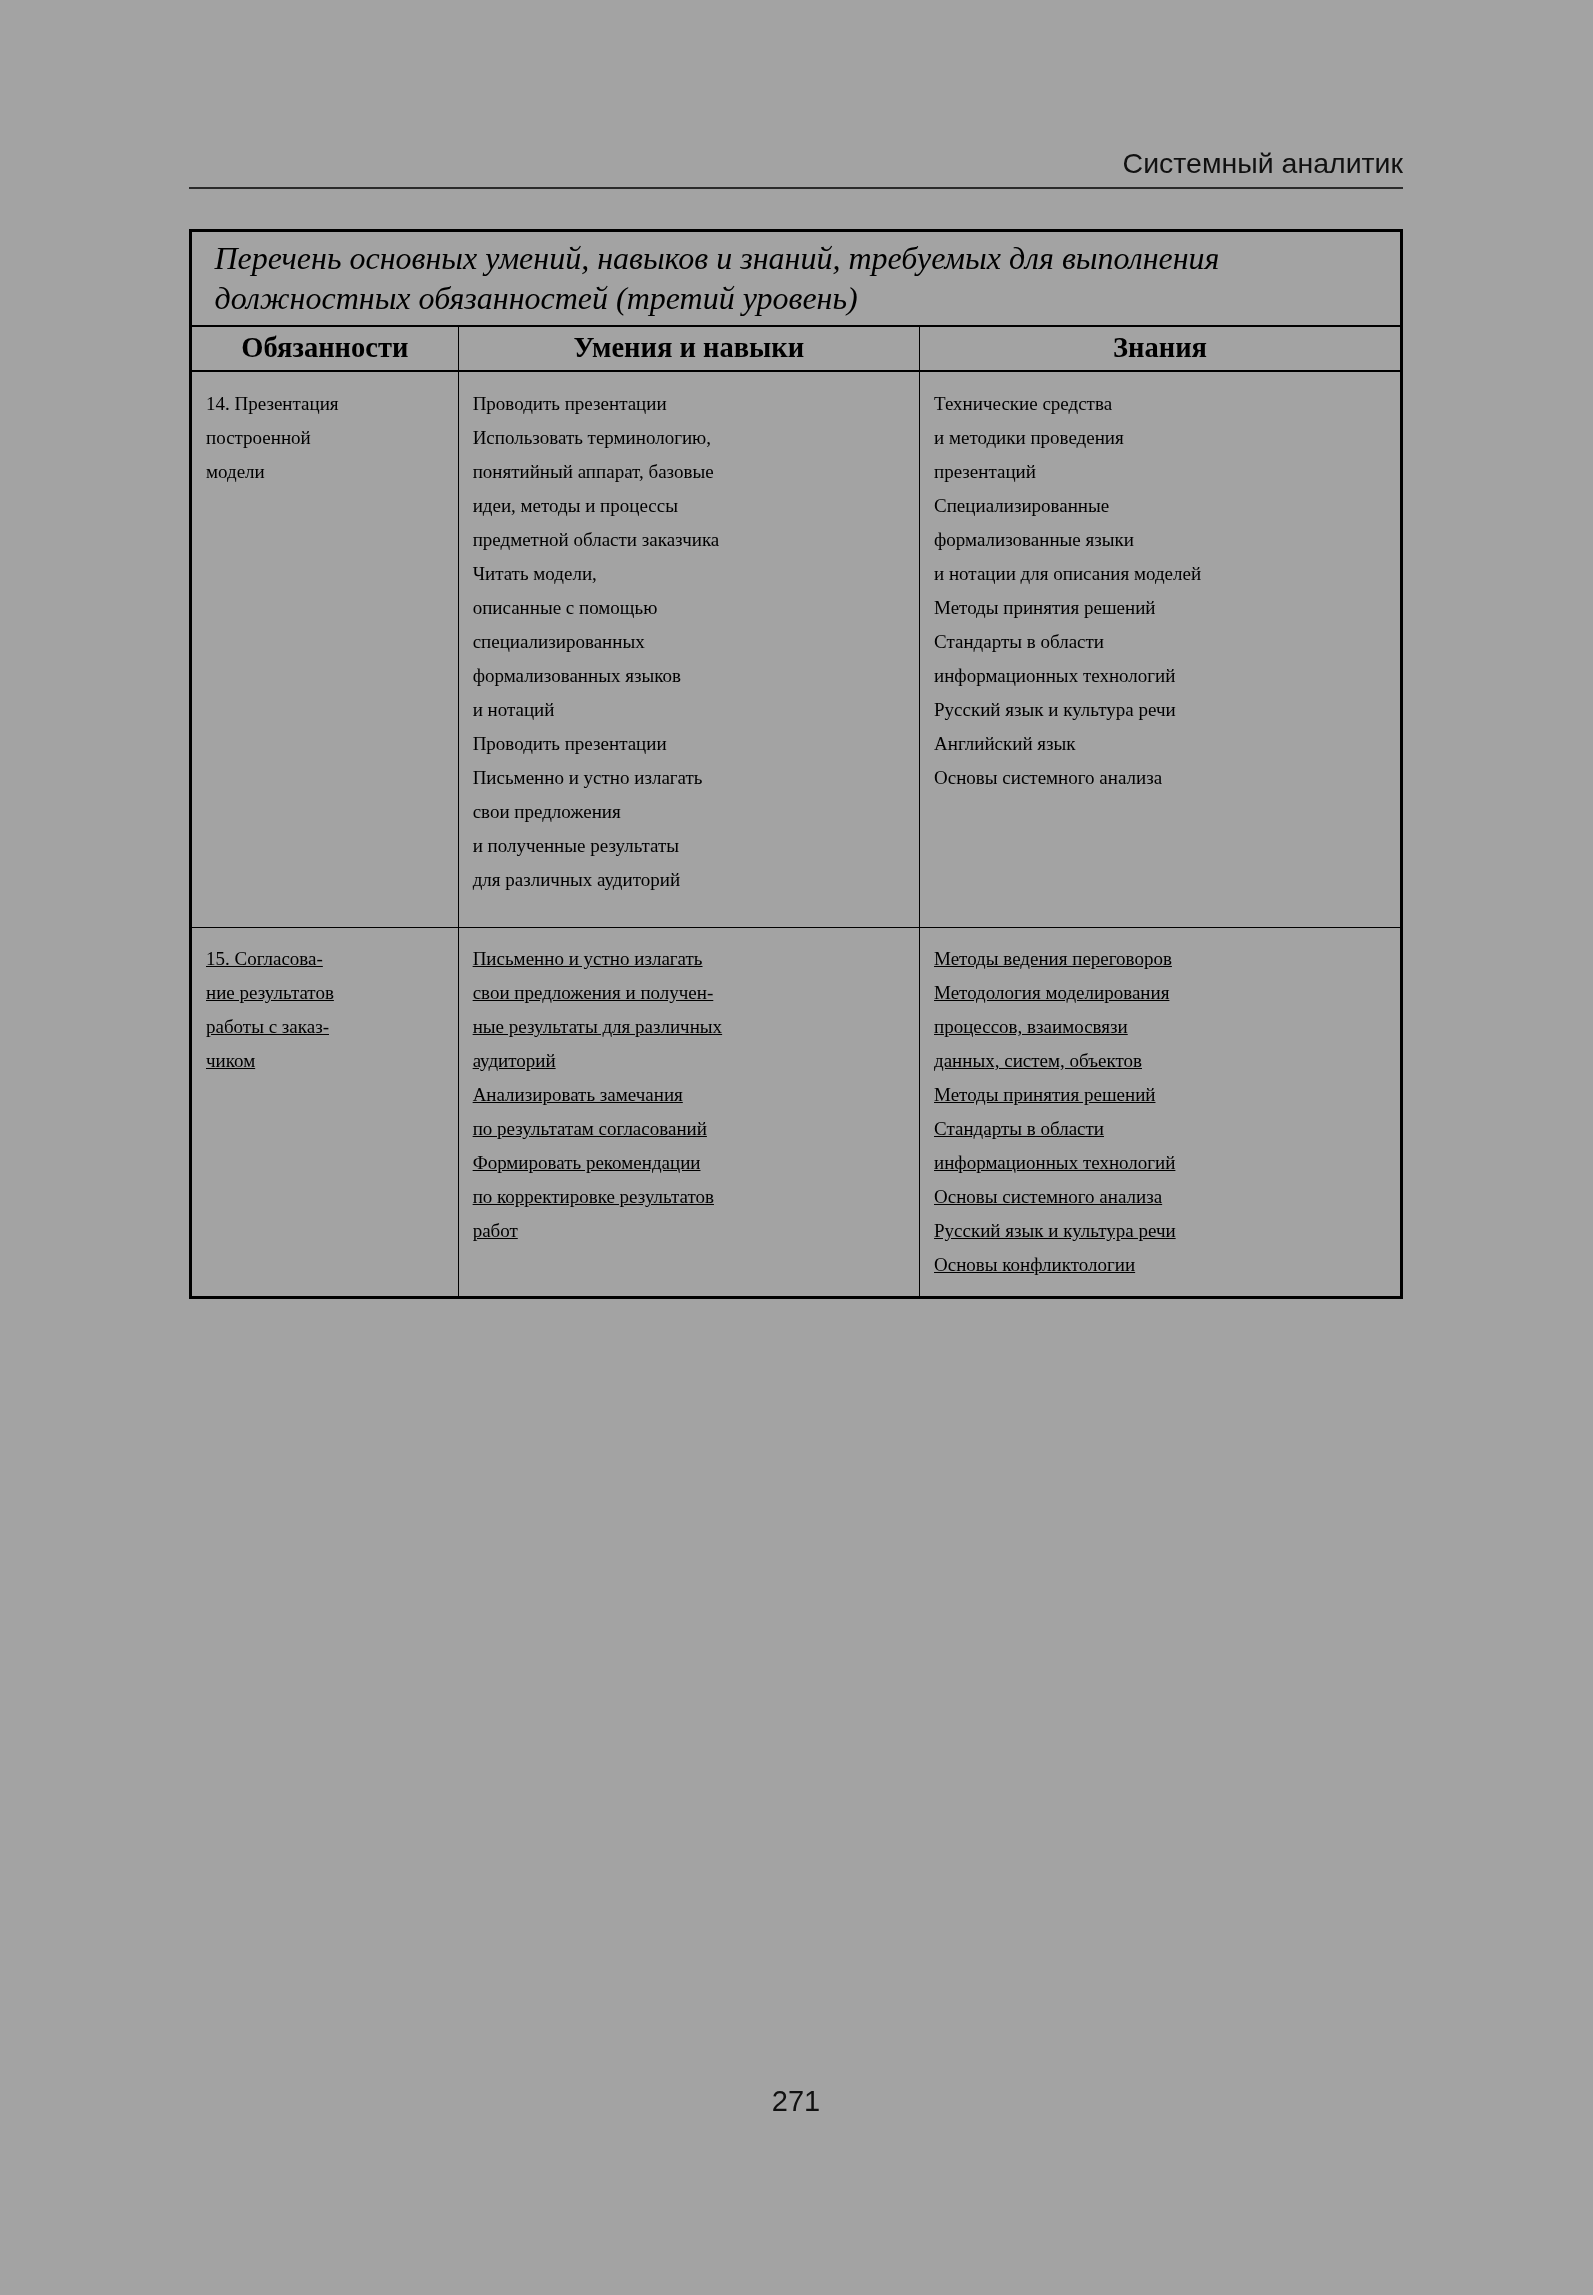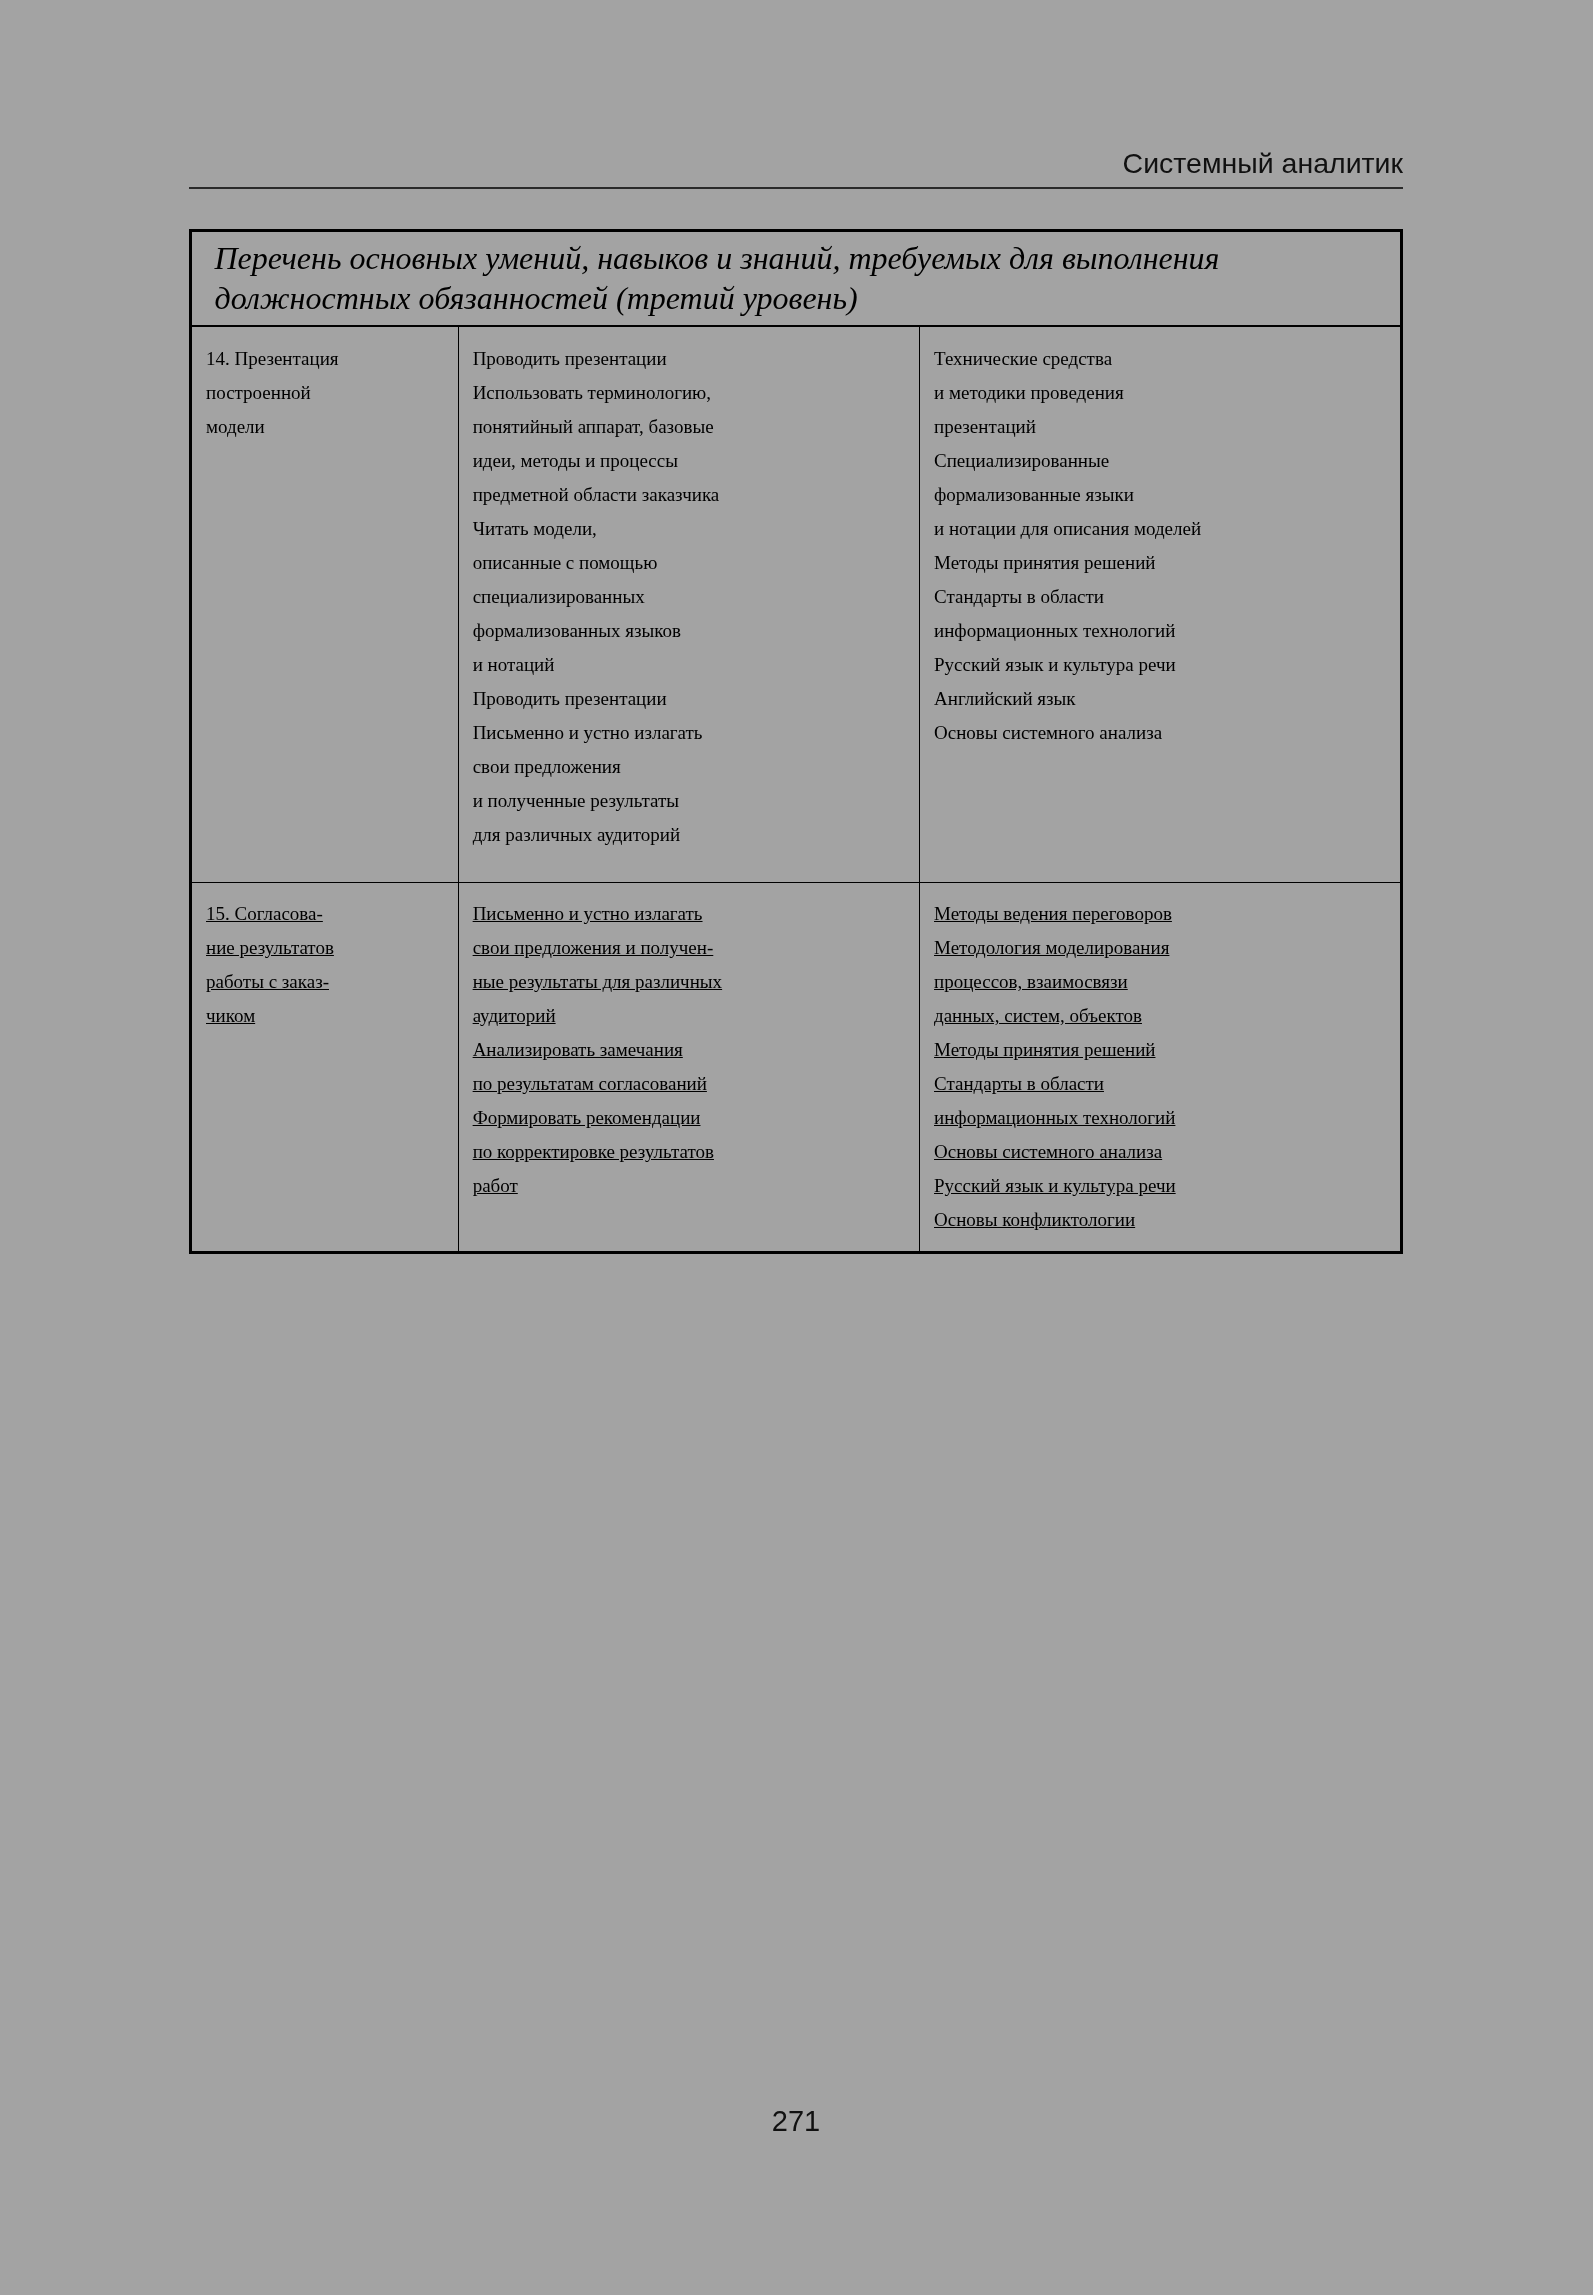--- a/index.html
+++ b/index.html
@@ -77,21 +77,20 @@
   .page-number {
     position: absolute;
     left: 189px;
     top: 2086px;
     width: 1214px;
     text-align: center;
     font-family: "Liberation Sans", sans-serif;
     font-size: 29px;
     line-height: 31px;
     color: #111;
-    margin-top: 20px;
   }
 </style>
 </head>
 <body>
 
 <div class="page">
 
   <div class="running-head">Системный аналитик</div>
 
   <div class="head-rule"></div>
@@ -99,20 +98,25 @@
   <table class="skills">
     <colgroup>
       <col class="c1">
         <col class="c2">
         <col class="c3">
     </colgroup>
     <tbody>
       <tr>
         <td class="caption-cell" colspan="3">Перечень основных умений, навыков и знаний, требуемых для выполнения
 должностных обязанностей (третий уровень)</td>
+      </tr>
+      <tr>
+        <th class="col-head">Обязанности</th>
+        <th class="col-head">Умения и навыки</th>
+        <th class="col-head">Знания</th>
       </tr>
       <tr class="row-a">
         <td class="body-cell">14. Презентация
 построенной
 модели</td>
         <td class="body-cell">Проводить презентации
 Использовать терминологию,
 понятийный аппарат, базовые
 идеи, методы и процессы
 предметной области заказчика

